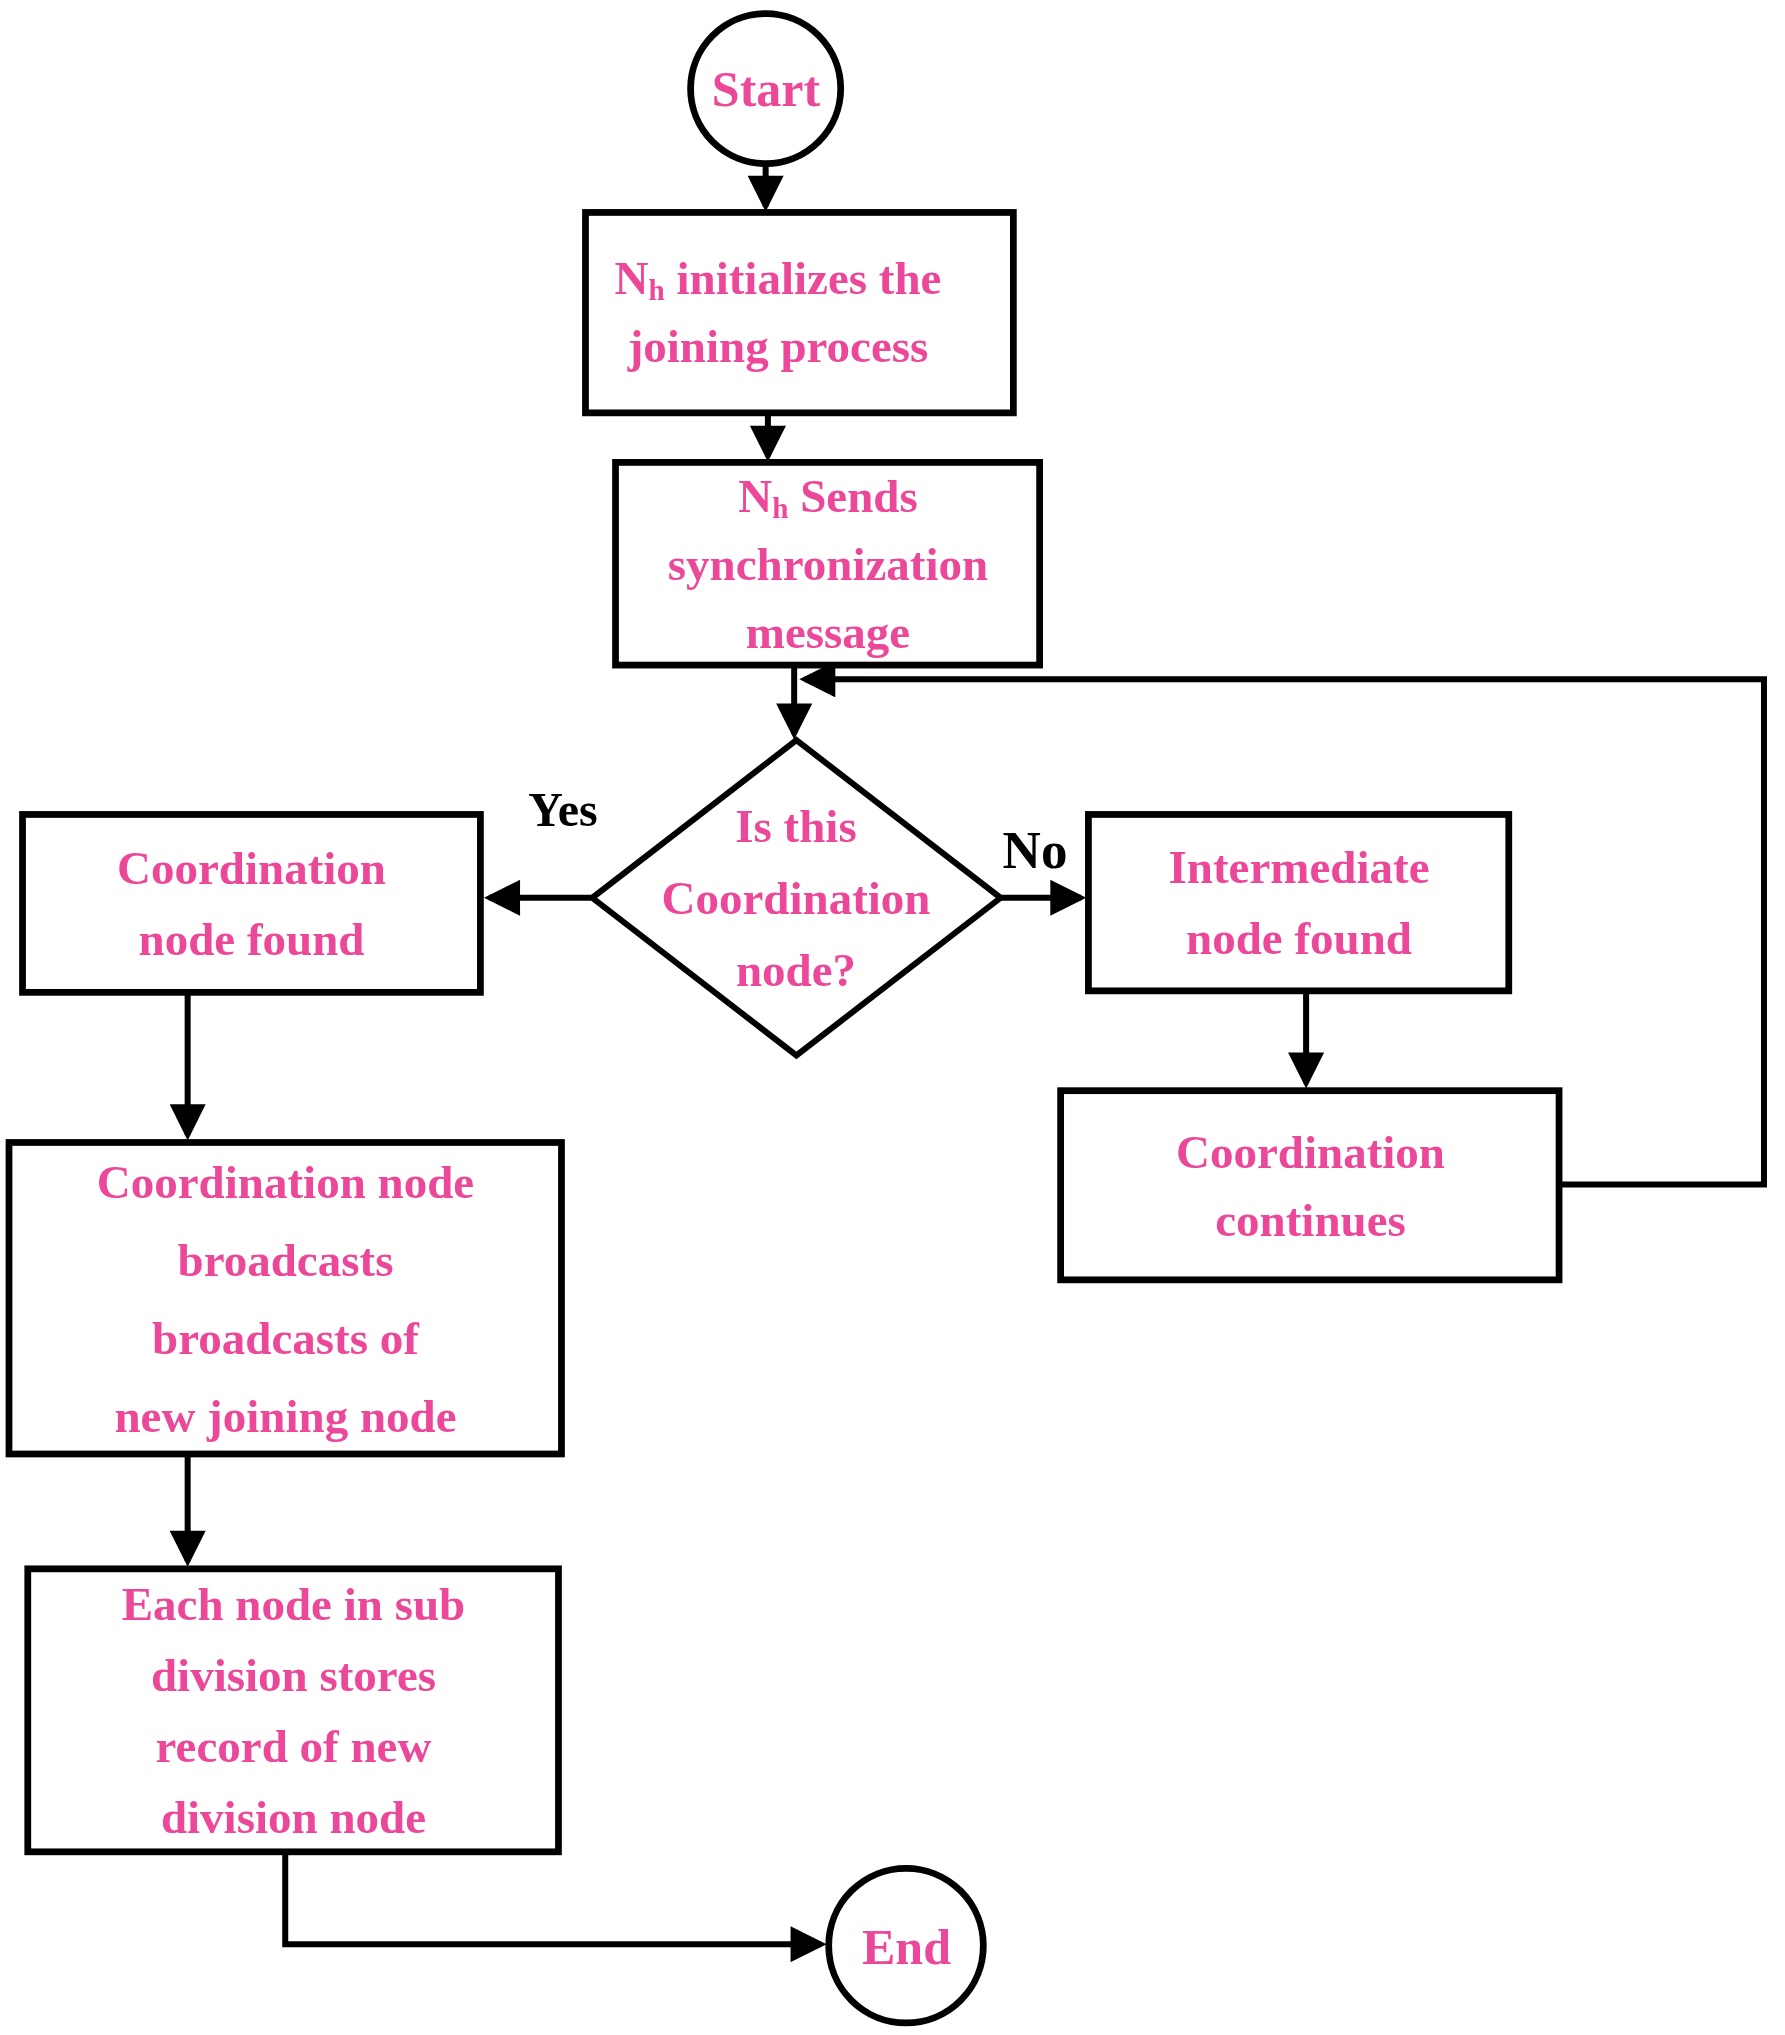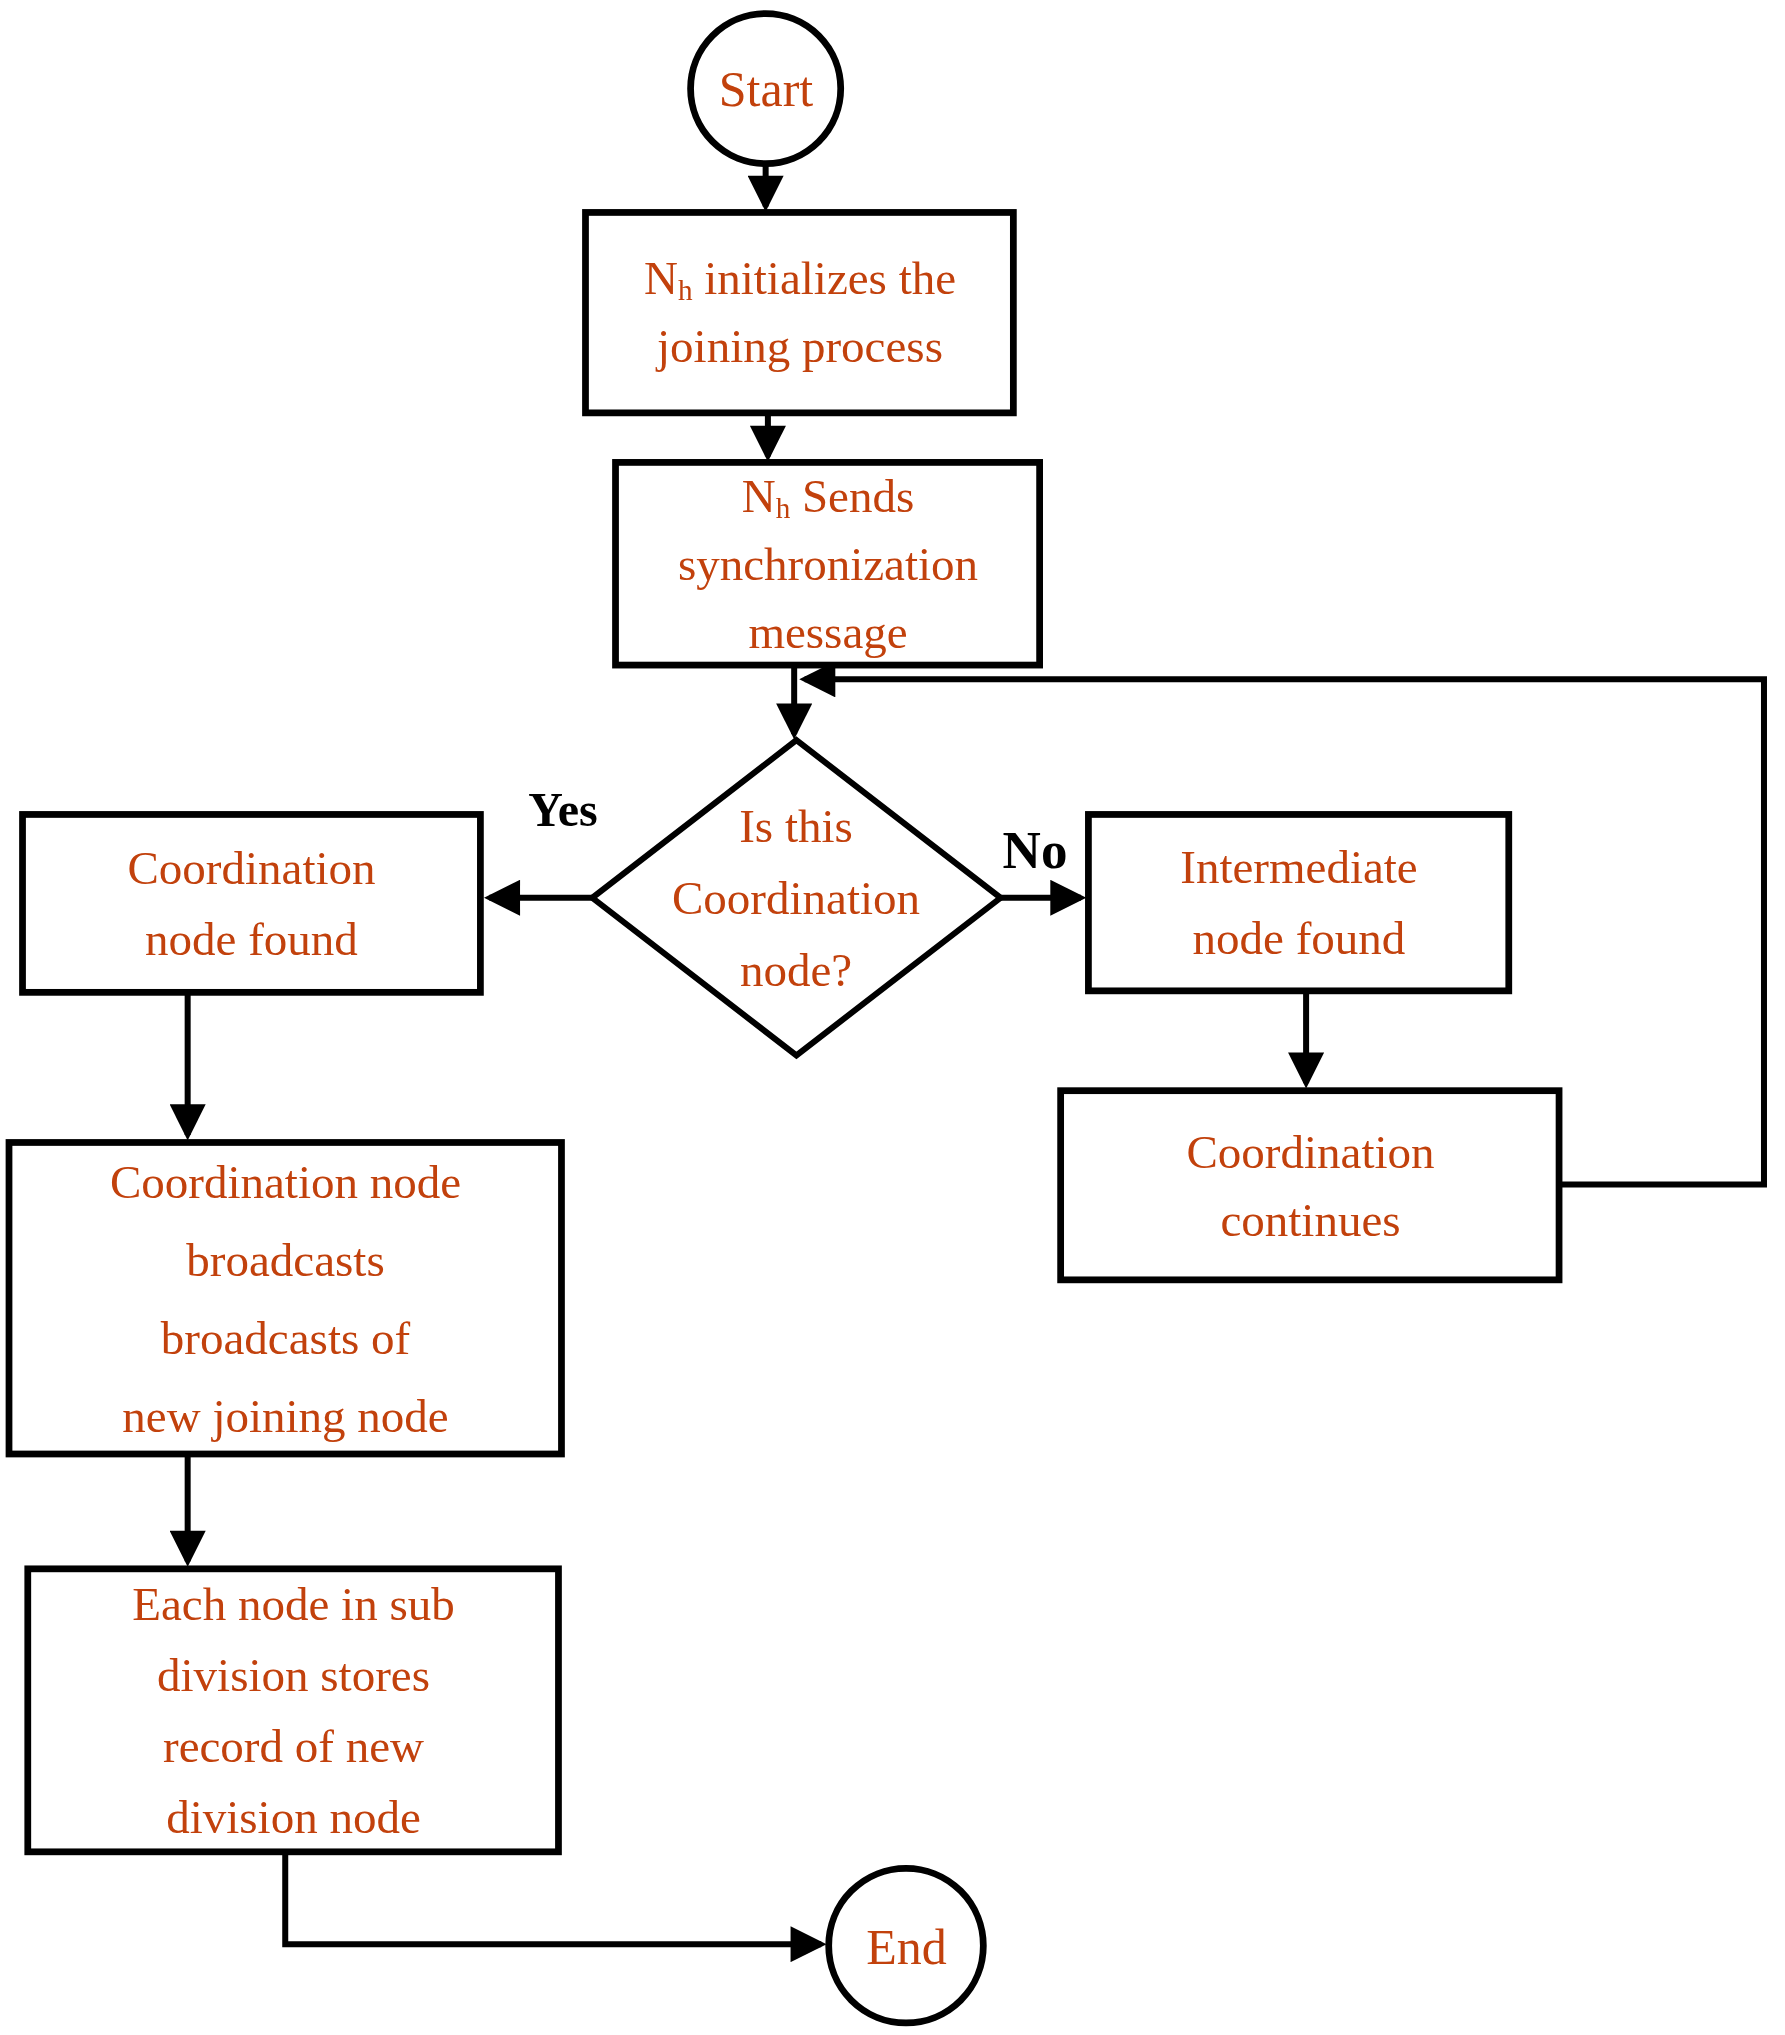--- a/index.html
+++ b/index.html
@@ -20,22 +20,22 @@
     left: 0;
     top: 0;
   }
   .node-label {
     position: absolute;
     display: flex;
     flex-direction: column;
     align-items: center;
     justify-content: center;
     text-align: center;
-    font-weight: normal;
-    color: #c2410c;
+    font-weight: bold;
+    color: #ec4899;
     pointer-events: none;
   }
   .node-label .line { white-space: nowrap; }
   .terminator-label { font-size: 50px; }
   .process-label { font-size: 47px; line-height: 68px; }
   .two-lines { line-height: 71px; }
   .mid-lines { line-height: 71px; }
   .tall-lines { line-height: 78px; }
   .decision-label { font-size: 47px; line-height: 72px; }
   .branch-label {
@@ -81,21 +81,21 @@
       <rect x="30" y="1085" width="610" height="237" fill="#ffffff" stroke="#000000" stroke-width="9"></rect>
       <rect x="1450" y="1085" width="560" height="235" fill="#ffffff" stroke="#000000" stroke-width="9"></rect>
       <rect x="1413" y="1453" width="664" height="252" fill="#ffffff" stroke="#000000" stroke-width="9"></rect>
       <rect x="12" y="1522" width="736" height="415" fill="#ffffff" stroke="#000000" stroke-width="9"></rect>
       <rect x="37" y="2090" width="707" height="377" fill="#ffffff" stroke="#000000" stroke-width="9"></rect>
       <circle cx="1207" cy="2592" r="103" fill="#ffffff" stroke="#000000" stroke-width="9"></circle>
     </svg>
     <div class="node-label terminator-label" style="left: 691px; top: 13.5px; width: 150px; height: 150px;">
       <div class="line">Start</div>
     </div>
-    <div class="node-label process-label" style="left: 586px; top: 212px; width: 428px; height: 200px;">
+    <div class="node-label process-label" style="left: 564px; top: 212px; width: 428px; height: 200px;">
       <div class="line">N<sub>h</sub> initializes the</div>
       <div class="line">joining process</div>
     </div>
     <div class="node-label process-label" style="left: 616px; top: 462px; width: 424px; height: 203px;">
       <div class="line">N<sub>h</sub> Sends</div>
       <div class="line">synchronization</div>
       <div class="line">message</div>
     </div>
     <div class="node-label decision-label" style="left: 592px; top: 740px; width: 408px; height: 315px;">
       <div class="line">Is this</div>

